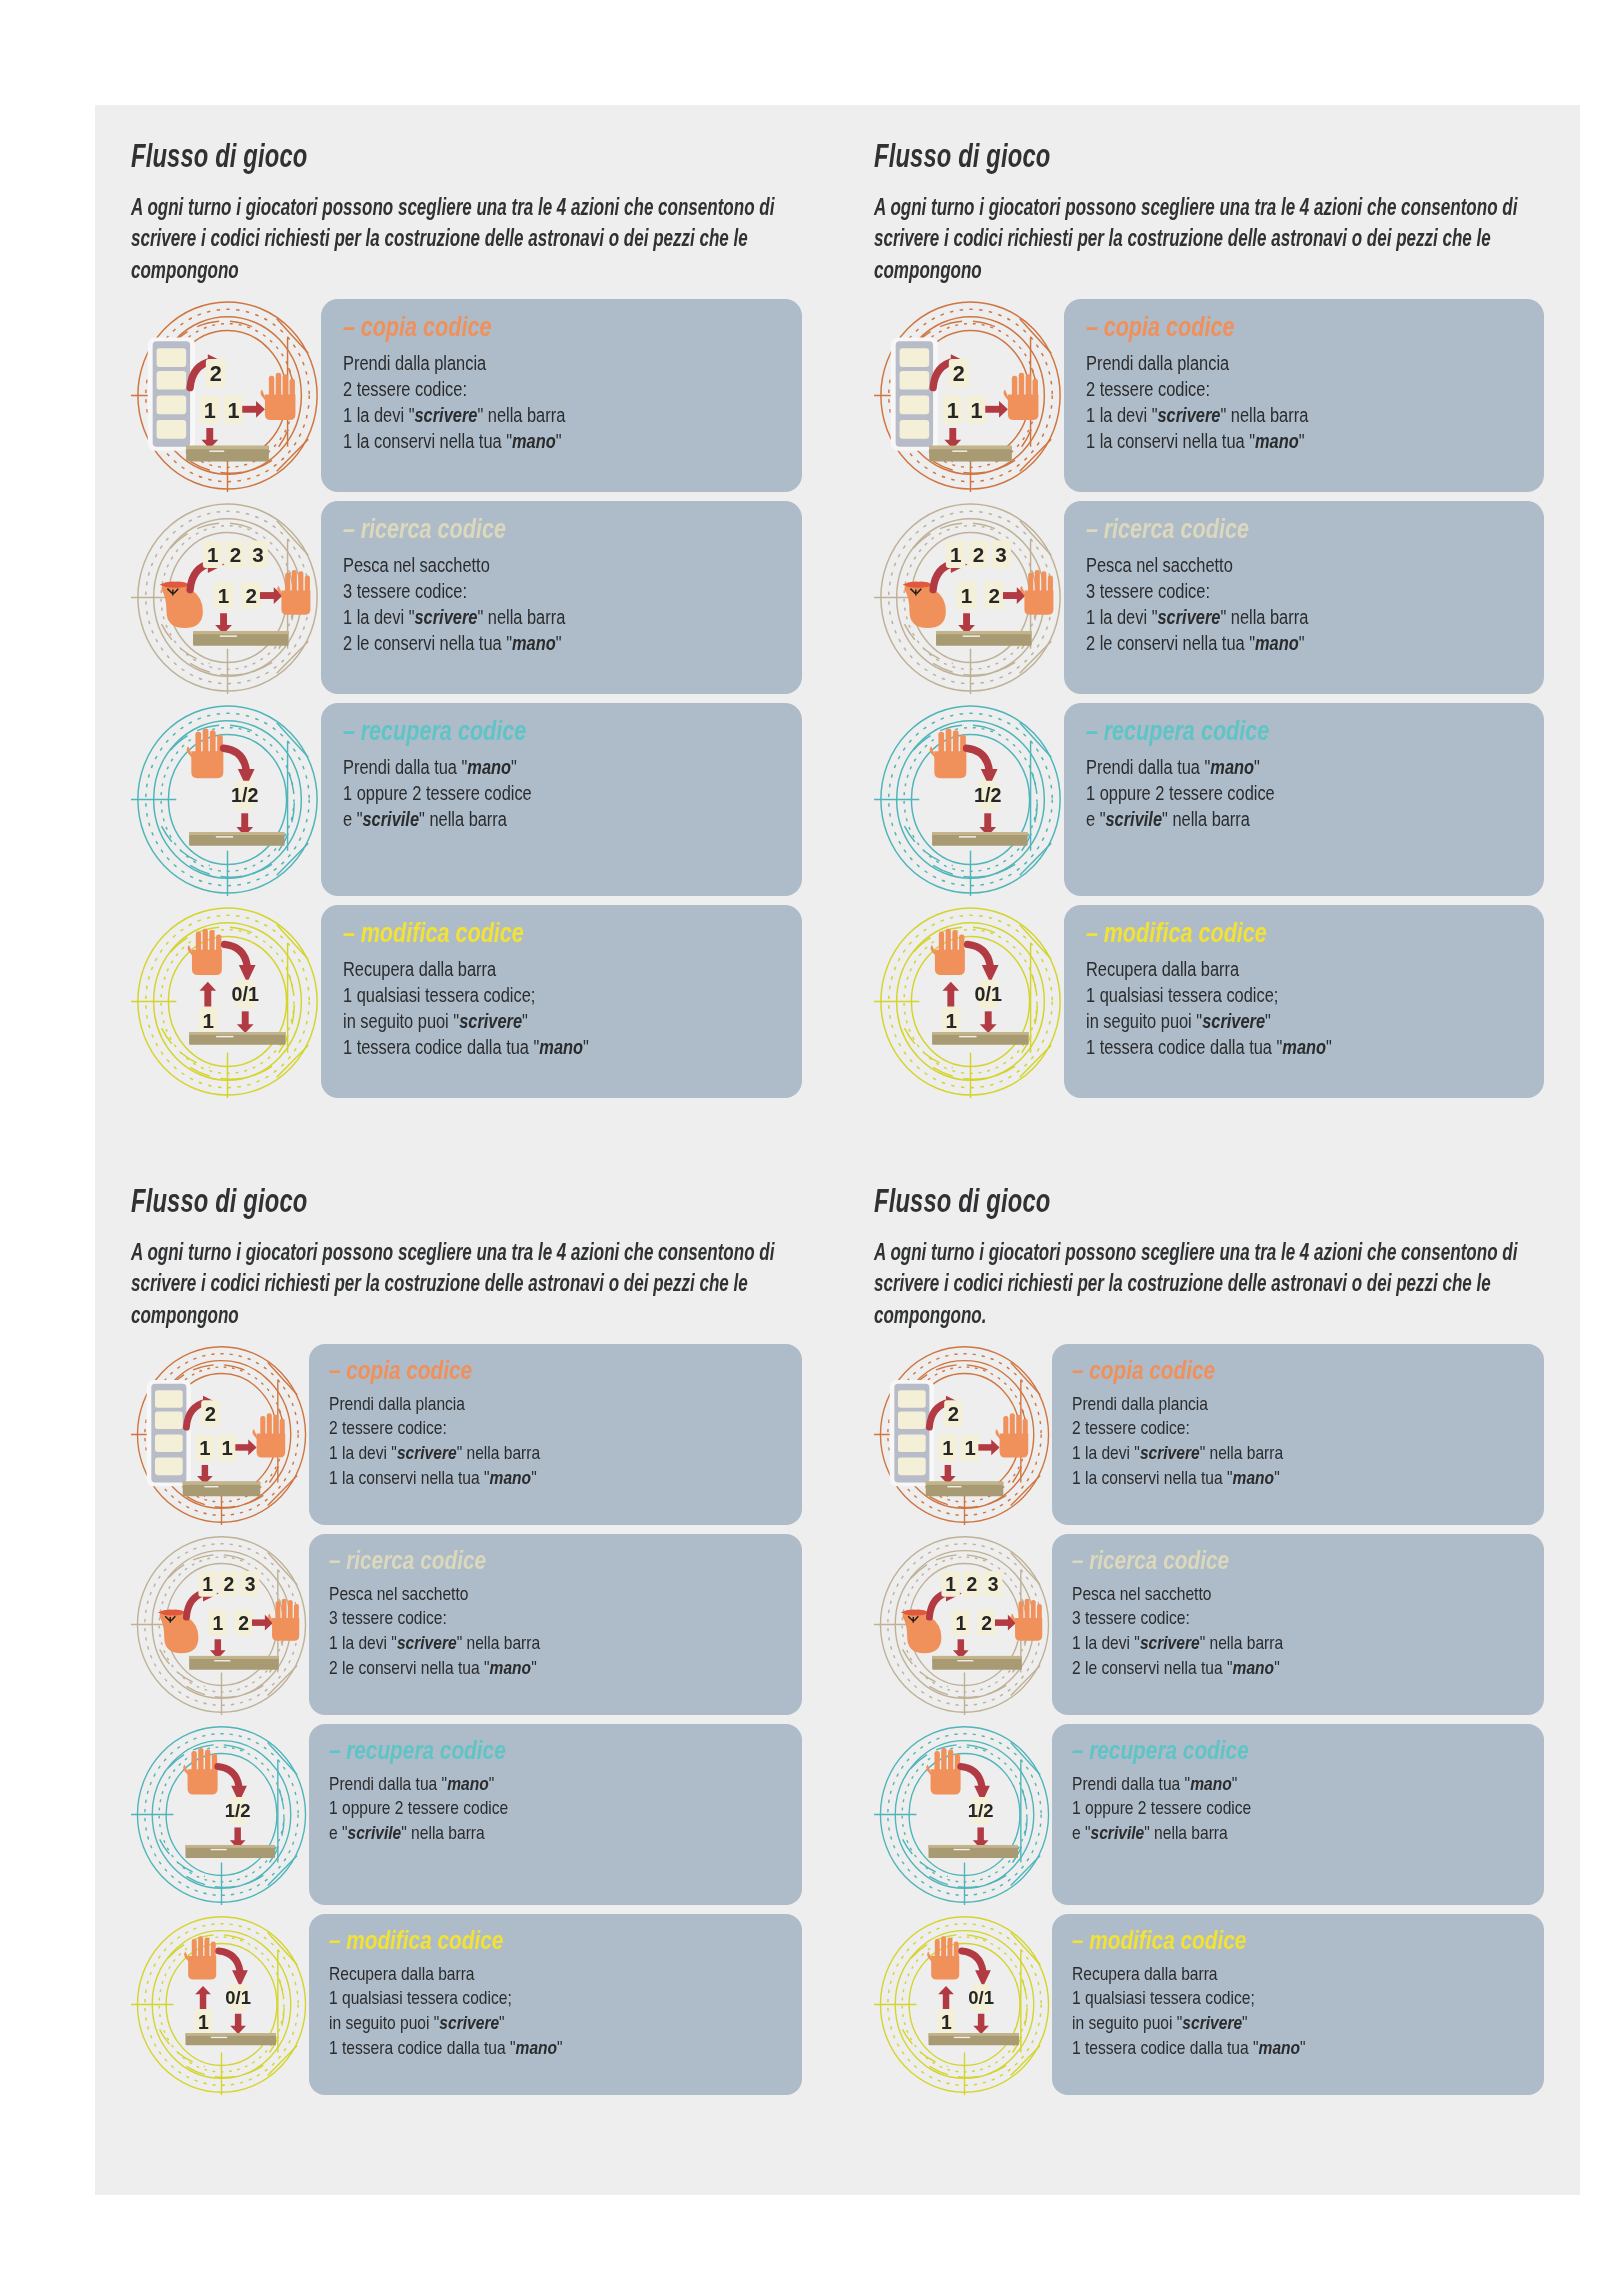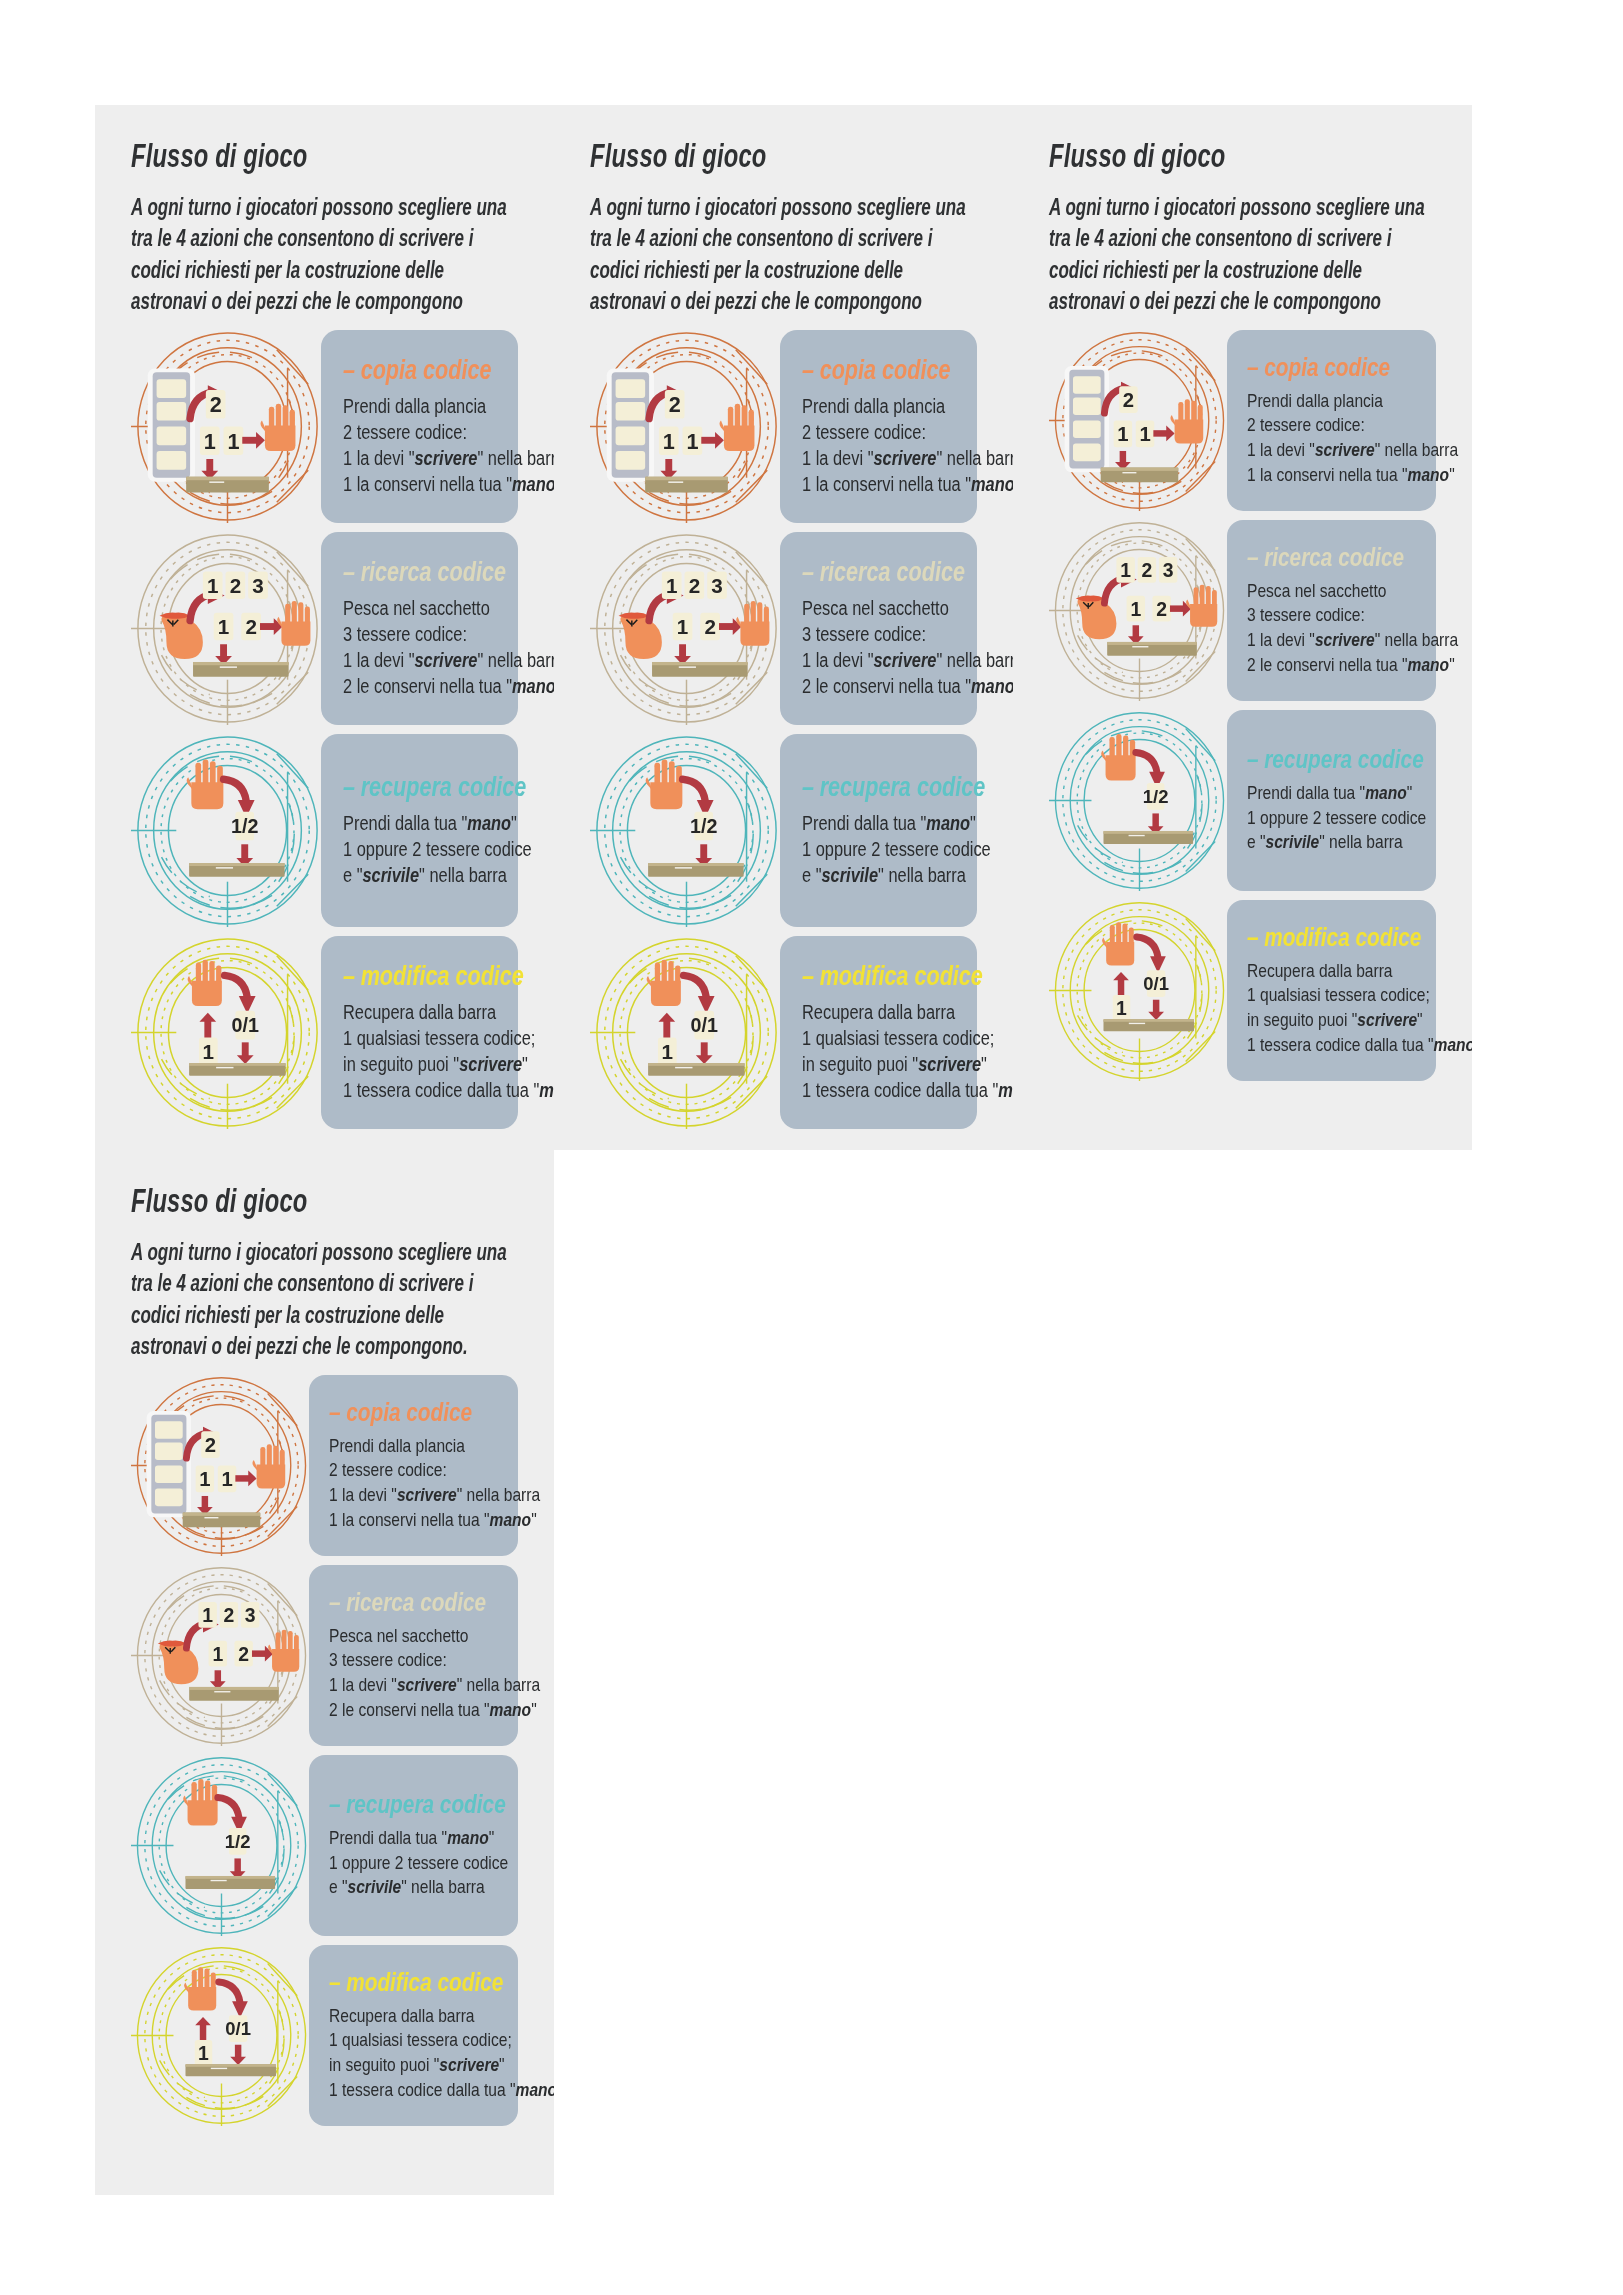--- a/index.html
+++ b/index.html
@@ -1,22 +1,22 @@
 <!DOCTYPE html>
 <html style="font-size:8px"><head>
 <meta charset="utf-8">
 <style>
   html,body{margin:0;padding:0;background:#ffffff;}
   body{width:1623px;height:2295px;font-family:"Liberation Sans",sans-serif;}
 
   .sheet{position:relative;width:1623px;height:2295px;background:#ffffff;}
 
   
-  .grid{position:absolute;left:95px;top:105px;width:1377px;height:2090px;
-        display:grid;grid-template-columns:1fr 1fr 1fr;grid-template-rows:1fr 1fr;
+  .grid{position:absolute;left:95px;top:105px;width:1485px;height:2090px;
+        display:grid;grid-template-columns:1fr 1fr;grid-template-rows:1fr 1fr;
         background:#ffffff;}
 
   .panel{background:#eeeeee;padding:32px 36px 26px 36px;box-sizing:border-box;overflow:hidden;}
 
   .panel-title{
     font-family:"Liberation Sans",sans-serif;
     font-style:italic;font-weight:700;
     font-size:33px;letter-spacing:0.2px;
     color:#2f3133;
     transform:scaleX(.72);transform-origin:left center;
@@ -42,21 +42,21 @@
 
   
   .card{
     flex:1 1 auto;min-width:0;
     background:#aebbc8;
     border-radius:17px;
     padding:13px 20px 15px 22px;
     box-sizing:border-box;
     margin-left:-3px;
     align-self:stretch;
-    display:flex;flex-direction:column;justify-content:center;
+    display:flex;flex-direction:column;
   }
   .card-title{
     font-family:"Liberation Sans",sans-serif;
     font-style:italic;font-weight:700;
     font-size:27px;
     transform:scaleX(.80);transform-origin:left center;
     white-space:nowrap;
     margin:0 0 7px 0;
   }
   .card-title .dash{margin-right:7px;}

